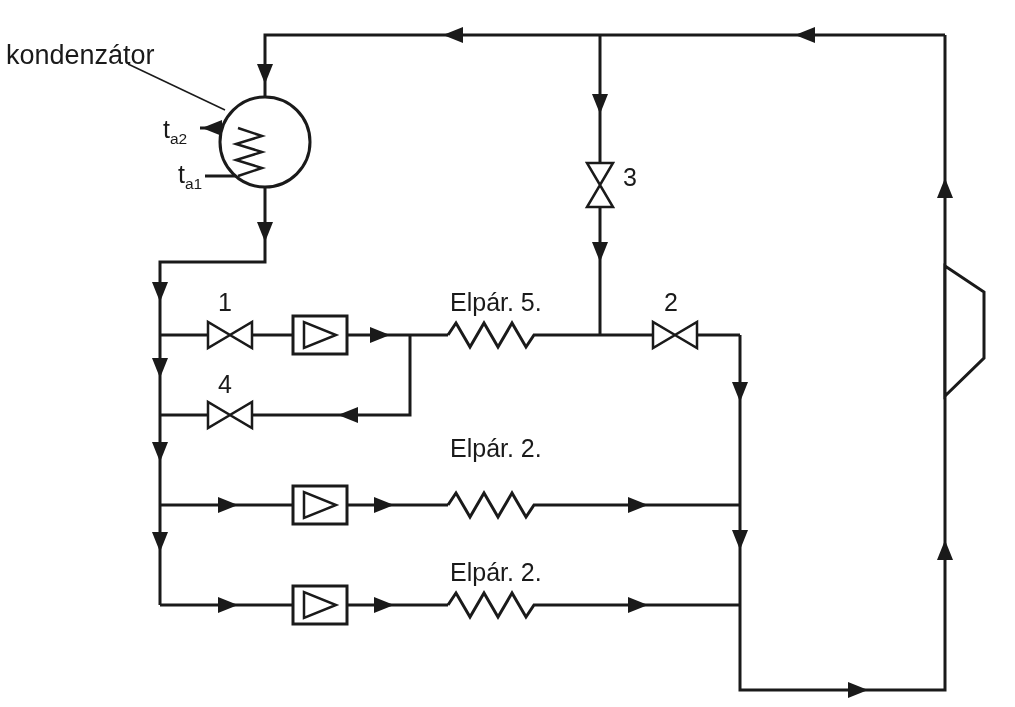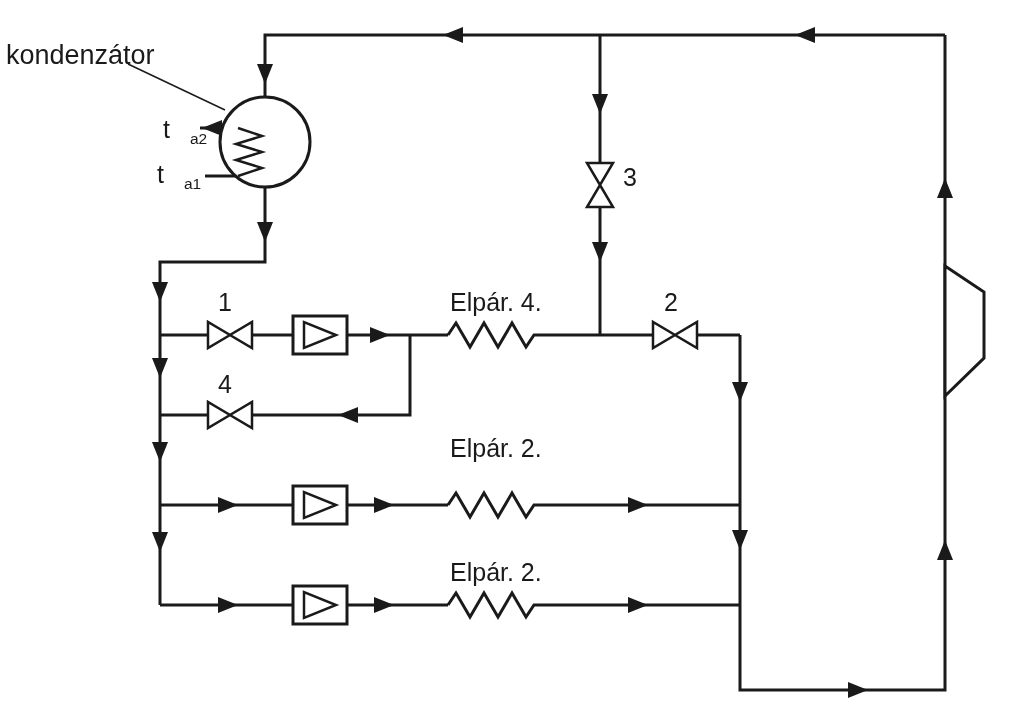--- a/index.html
+++ b/index.html
@@ -3,21 +3,21 @@
 <meta charset="utf-8">
 <style>
   html,body{margin:0;padding:0;background:#ffffff;}
   .canvas{
     position:relative;width:1015px;height:707px;background:#ffffff;
     font-family:"Liberation Sans",sans-serif;color:#1a1a1a;overflow:hidden;
   }
   .canvas svg{position:absolute;left:0;top:0;}
   .lbl{position:absolute;font-size:25px;line-height:1;white-space:nowrap;}
   .lbl.title{font-size:27px;text-align:center;}
-  .lbl sub{font-size:0.62em;margin-left:20px;}
+  .lbl sub{font-size:0.62em;}
 </style>
 </head>
 <body>
 
 <div class="canvas">
 
   <svg width="1015" height="707" viewBox="0 0 1015 707">
     <defs>
       <path id="arrow" d="M0,0 L-20,-8 L-20,8 Z"></path>
     </defs>
@@ -112,24 +112,24 @@
 
       <use href="#arrow" transform="translate(945,540) rotate(-90)"></use>
       <use href="#arrow" transform="translate(945,178) rotate(-90)"></use>
     </g>
   </svg>
 
   <div class="lbl title" style="left:6px;top:42px">kondenzátor</div>
 
   <div class="lbl" style="left:163px;top:117px"><span>t</span><sub>a2</sub></div>
 
-  <div class="lbl" style="left:157px;top:162px"><span>t</span><sub>a1</sub></div>
+  <div class="lbl" style="left:178px;top:162px"><span>t</span><sub>a1</sub></div>
 
   <div class="lbl" style="left:218px;top:290px">1</div>
   <div class="lbl" style="left:218px;top:372px">4</div>
   <div class="lbl" style="left:664px;top:290px">2</div>
   <div class="lbl" style="left:623px;top:165px">3</div>
 
-  <div class="lbl" style="left:450px;top:290px">Elpár. 4.</div>
+  <div class="lbl" style="left:450px;top:290px">Elpár. 5.</div>
   <div class="lbl" style="left:450px;top:436px">Elpár. 2.</div>
   <div class="lbl" style="left:450px;top:560px">Elpár. 2.</div>
 
 </div>
 
 </body></html>

